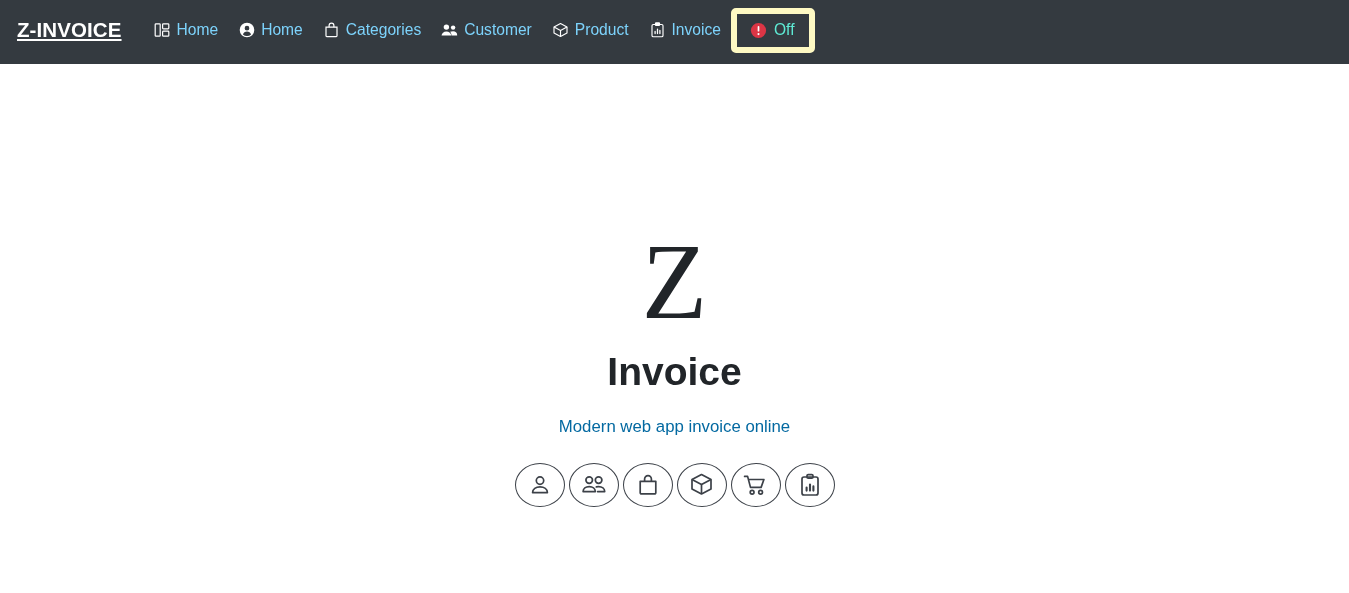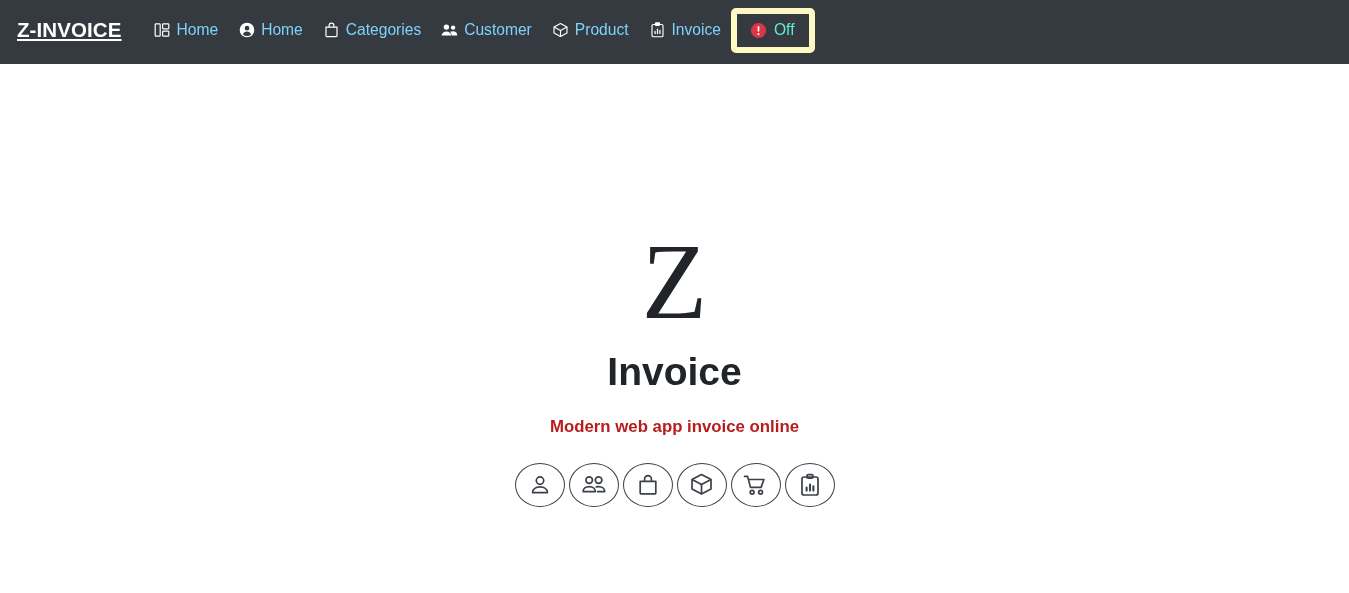--- a/index.html
+++ b/index.html
@@ -96,22 +96,22 @@
   }
   .hero-title {
     font-size: 39px;
     font-weight: 700;
     color: #212529;
     line-height: 1;
     margin-top: 16px;
   }
   .hero-sub {
     font-size: 16.8px;
-    font-weight: 700;
-    color: #b91c1c;
+    font-weight: 400;
+    color: #0369a1;
     line-height: 1;
     margin-top: 28px;
   }
   .icon-row {
     display: flex;
     align-items: center;
     gap: 4px;
     margin-top: 27px;
   }
   .icon-badge {

